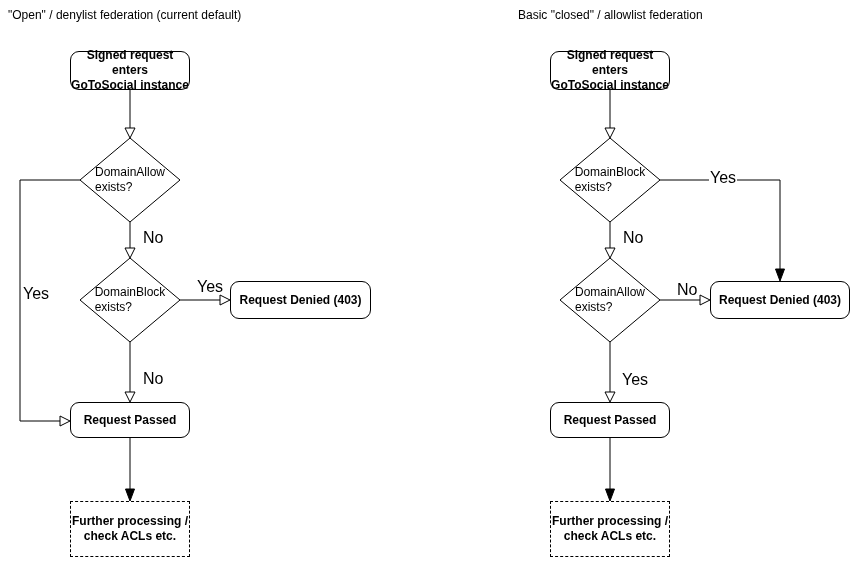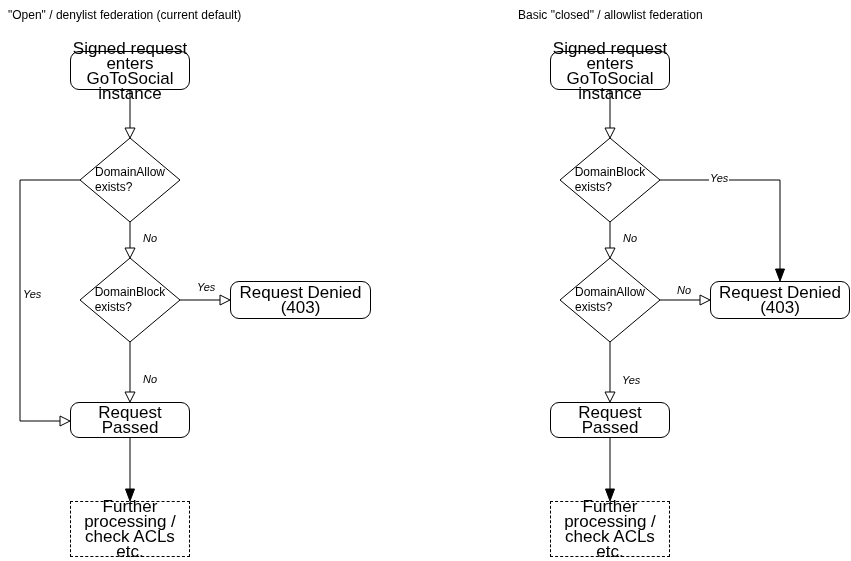--- a/index.html
+++ b/index.html
@@ -24,46 +24,46 @@
     white-space: nowrap;
   }
   .node {
     position: absolute;
     box-sizing: border-box;
     display: flex;
     align-items: center;
     justify-content: center;
     text-align: center;
     white-space: pre-line;
-    font-size: 17px;
+    font-size: 12px;
     line-height: 15px;
     border: 1px solid var(--stroke, #000000);
     background: var(--fill, #ffffff);
+    font-weight: bold;
   }
   .rounded { border-radius: 9px; }
   .dashed { border-style: dashed; }
   .diamond-label {
     position: absolute;
     display: flex;
     align-items: center;
     justify-content: center;
     text-align: left;
     white-space: pre-line;
     font-size: 12px;
     line-height: 15px;
     pointer-events: none;
   }
   .edge-label {
     position: absolute;
-    font-size: 11px;
+    font-size: 16px;
     line-height: 14px;
     background: var(--fill, #ffffff);
     padding: 0 1px;
     white-space: nowrap;
-    font-style: italic;
   }
 </style>
 </head>
 <body>
 
 <div class="canvas">
 
   <svg class="wires" width="851" height="561" viewBox="0 0 851 561">
 
     <path class="conn" d="M130,90 V128"></path>

